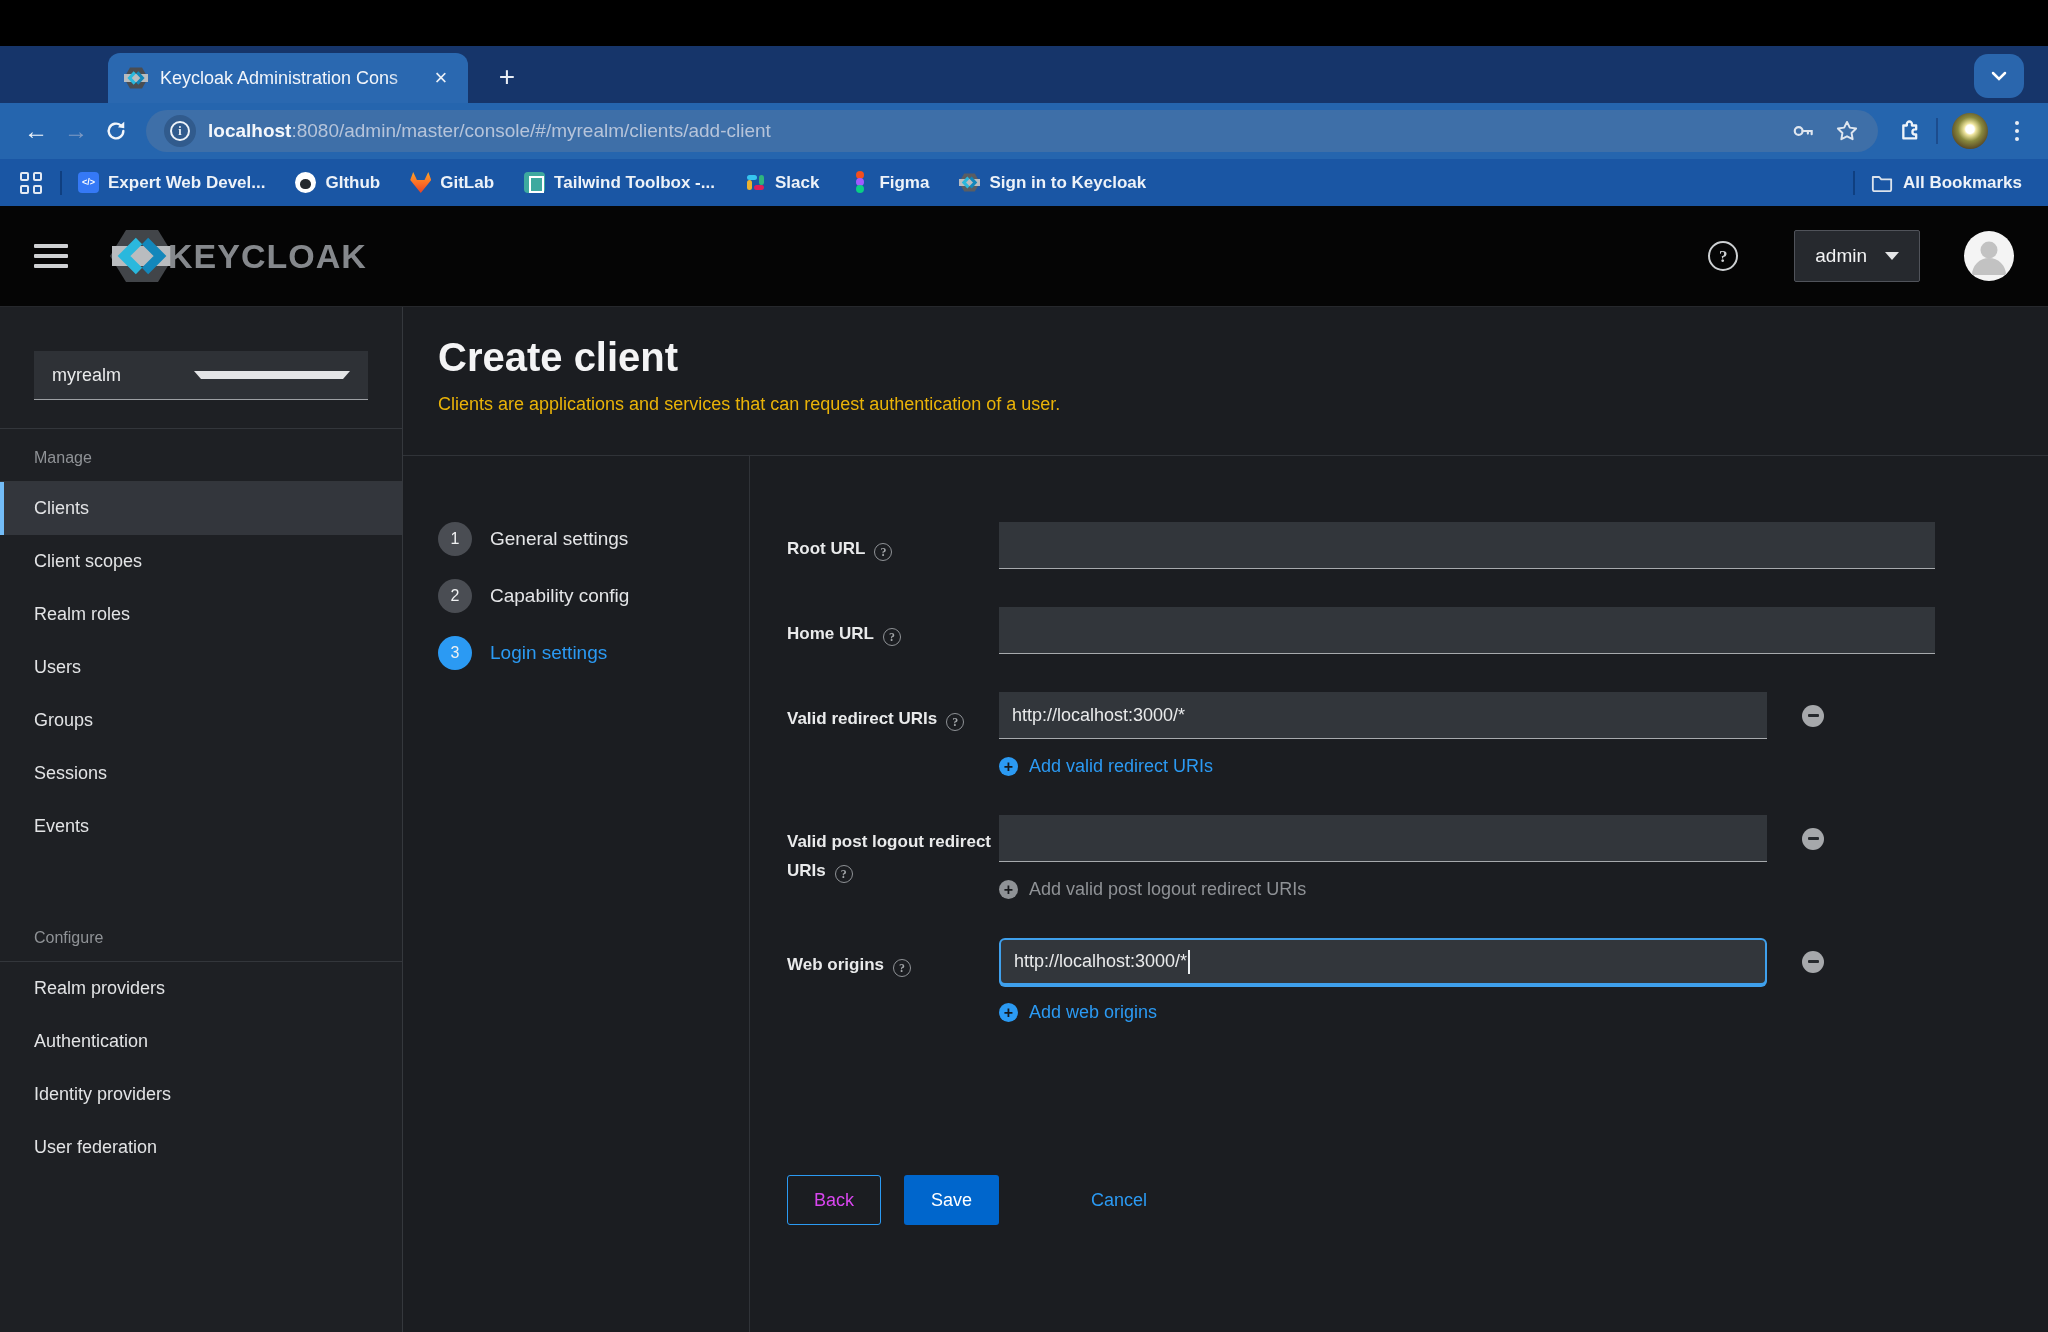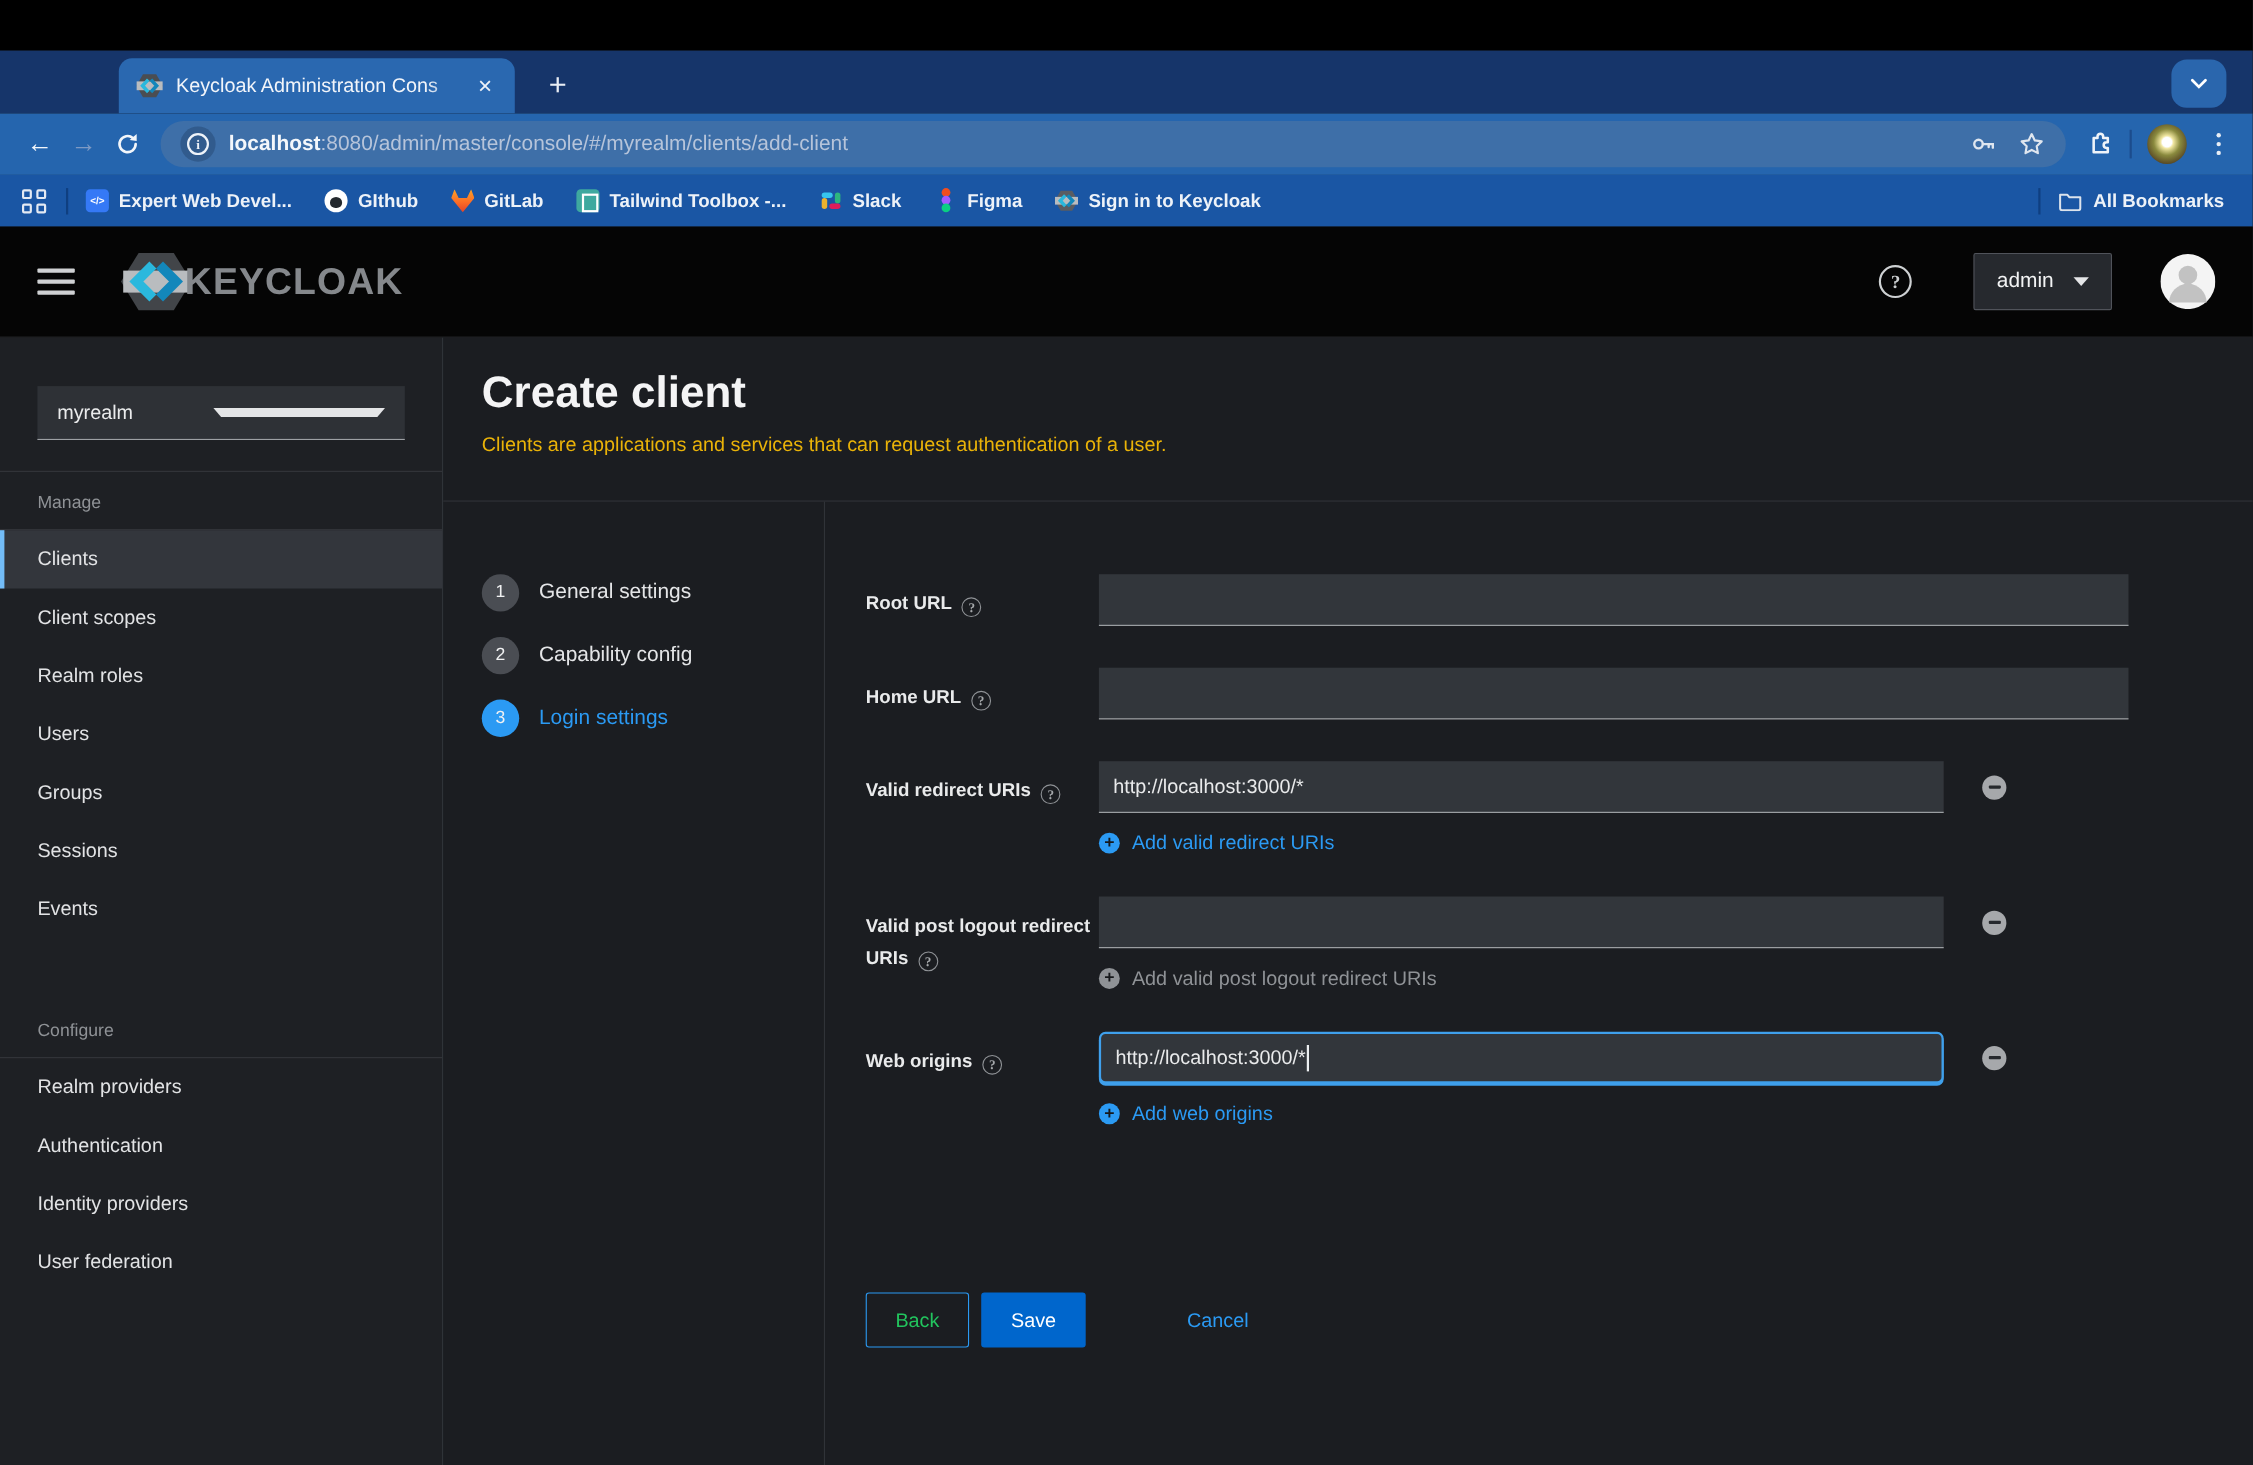--- a/index.html
+++ b/index.html
@@ -119,22 +119,22 @@
               display:flex; align-items:center; justify-content:center; }
   .minusbtn i { display:block; width:11px; height:3px; background:#26292d; border-radius:1px; }
   .addlink { margin-top:17px; display:flex; align-items:center; color:#2b9af3; font-size:18px; width:max-content; cursor:pointer; }
   .addlink .plusc { width:19px; height:19px; border-radius:50%; background:#2b9af3; color:#16181b; font-size:16px;
                     font-weight:700; text-align:center; line-height:19px; margin-right:11px; flex:none; }
   .addlink.gray { color:#8f9296; }
   .addlink.gray .plusc { background:#8f9296; }
 
   .btnrow { display:flex; align-items:center; margin-top:152px; }
   .btn { font-size:18px; height:50px; border-radius:3px; cursor:pointer; display:flex; align-items:center; }
-  .btn-back { border:1px solid #2b9af3; color:#22c55e; background:transparent; padding:0 26px; }
-  .btn-save { background:#0066cc; color:#fff; border:none; padding:0 27px; margin-left:11px; }
+  .btn-back { border:1px solid #2b9af3; color:#d946ef; background:transparent; padding:0 26px; }
+  .btn-save { background:#0066cc; color:#fff; border:none; padding:0 27px; margin-left:23px; }
   .btn-cancel { background:transparent; border:none; color:#2b9af3; margin-left:92px; padding:0; }
 </style>
 </head>
 <body>
 
 <div class="mac-strip"></div>
 
 <div class="tab-strip">
   <div class="tab">
     <svg class="fav" width="24" height="22" viewBox="0 0 60 52">

